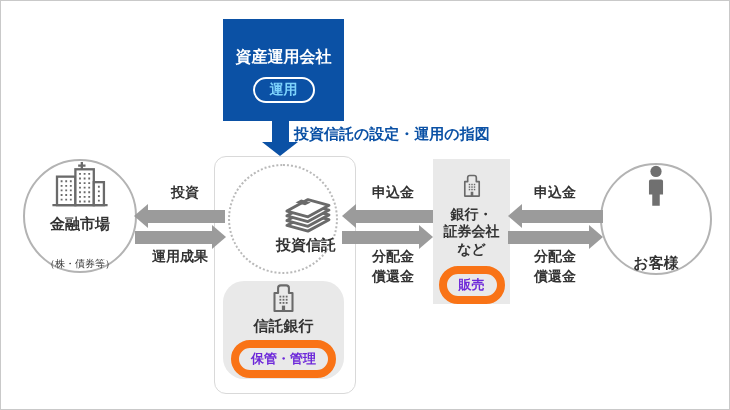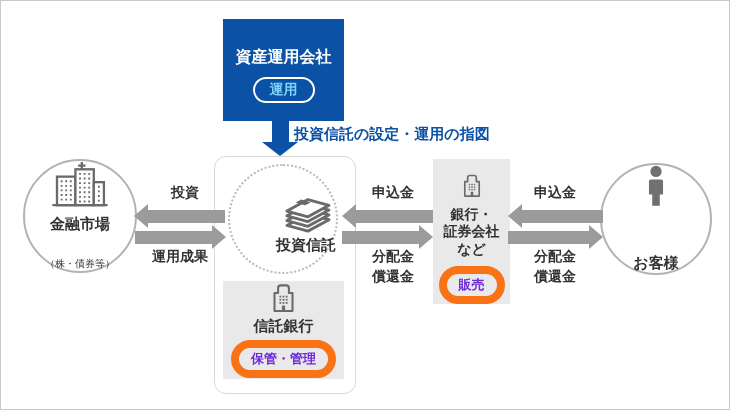--- a/index.html
+++ b/index.html
@@ -21,21 +21,21 @@
 
   
   .fund-card{position:absolute;left:213px;top:155px;width:140px;height:236px;background:#fff;
              border:1px solid #d9d9d9;border-radius:12px;z-index:1;}
   .fund-circle{position:absolute;left:227px;top:163px;width:110px;height:110px;box-sizing:border-box;
                border:2px dotted #b9b9b9;border-radius:50%;z-index:2;
                display:flex;flex-direction:column;align-items:flex-end;justify-content:center;padding-top:6px;}
   .fund-label{font-size:15px;font-weight:bold;color:#333;margin-top:2px;white-space:nowrap;}
 
   .trust-panel{position:absolute;left:222px;top:280px;width:121px;height:98px;background:#e9e9e9;z-index:2;
-               display:flex;flex-direction:column;align-items:center;justify-content:center;gap:4px;}
+               display:flex;flex-direction:column;align-items:center;justify-content:center;gap:4px;border-radius:21px;}
   .panel-label{font-size:15px;font-weight:bold;color:#333;white-space:nowrap;}
   .gray-badge{padding:2px 12px;border:8px solid #f97316;border-radius:999px;font-size:13px;font-weight:bold;color:#6d28d9;white-space:nowrap;}
 
   
   .node-circle{position:absolute;box-sizing:border-box;border:2px solid #b3b3b3;border-radius:50%;background:#fff;
                display:flex;flex-direction:column;align-items:center;justify-content:space-between;}
   .fm-circle{left:22px;top:158px;width:114px;height:114px;}
   .cu-circle{left:599px;top:162px;width:112px;height:112px;}
   .circle-label{font-size:15px;font-weight:bold;color:#333;margin-top:2px;white-space:nowrap;}
   .circle-sublabel{font-size:10px;color:#333;margin-top:17px;white-space:nowrap;}

